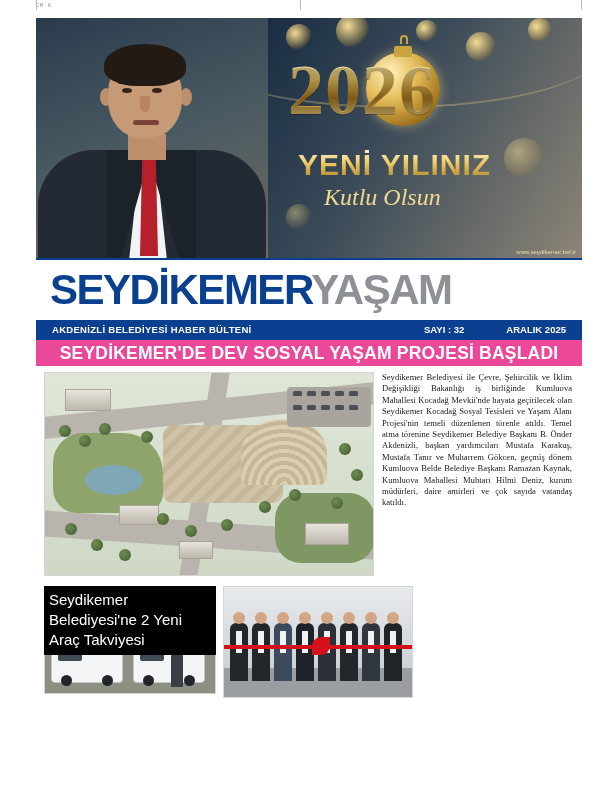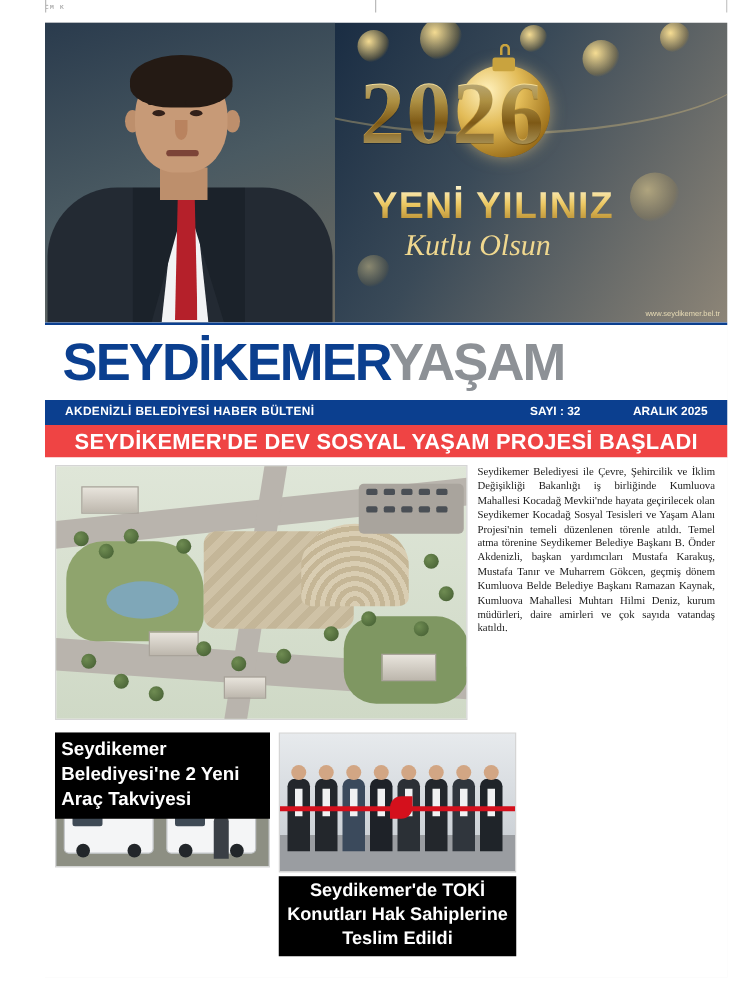--- a/index.html
+++ b/index.html
@@ -171,21 +171,21 @@
   .masthead .logo .second { color:#8d9196; font-weight:bold; }
   .ribbon {
     position:relative; width:546px; height:20px; background:#0b3f8f; color:#fff;
   }
   .ribbon .left { position:absolute; left:16px; top:4px; font-size:9.5px; font-weight:bold; letter-spacing:.3px; }
   .ribbon .mid { position:absolute; left:388px; top:4px; font-size:9.5px; font-weight:bold; }
   .ribbon .right { position:absolute; right:16px; top:4px; font-size:9.5px; font-weight:bold; }
 
   
   .lead-head {
-    position:relative; width:546px; height:26px; background:#ef4444;
+    position:relative; width:546px; height:26px; background:#ec4899;
     display:flex; align-items:center; justify-content:center;
   }
   .lead-head span {
     color:#fff; font-weight:bold; font-size:17.5px; letter-spacing:.2px;
     white-space:nowrap;
   }
 
   
   .lead {
     position:relative; width:546px; height:216px; background:#fff; padding:6px 8px 0 8px;
@@ -291,21 +291,21 @@
 
   .cap {
     margin-top:3px; background:#000; color:#fff; font-weight:bold;
     font-size:14.5px; line-height:19px; padding:3px 4px 4px 4px;
   }
   .cap.center { text-align:center; }
 
   
   .overlay-head {
     position:absolute; left:0; top:0; width:172px;
-    background:#000; color:#fff; font-weight:bold; font-size:15px; line-height:20px;
+    background:#000; color:#fff; font-weight:normal; font-size:15px; line-height:20px;
     padding:4px 5px 5px 5px;
   }
 </style>
 </head>
 <body>
 
 <div class="page">
 
   <div class="crop-bar">
     <span class="cmyk">CM  K</span>
@@ -476,18 +476,17 @@
               <div class="head"></div>
               <div class="shirt"></div>
             </div>
           <div class="guy" style="left:160px;background:#1f2429">
               <div class="head"></div>
               <div class="shirt"></div>
             </div>
           <div class="ribbon-line"></div>
           <div class="bow"></div>
         </div>
-        <div class="cap center">Seydikemer'de TOKİ Konutları Hak Sahiplerine Teslim Edildi</div>
       </div>
 
     </div>
   </div>
 </div>
 
 </body></html>

